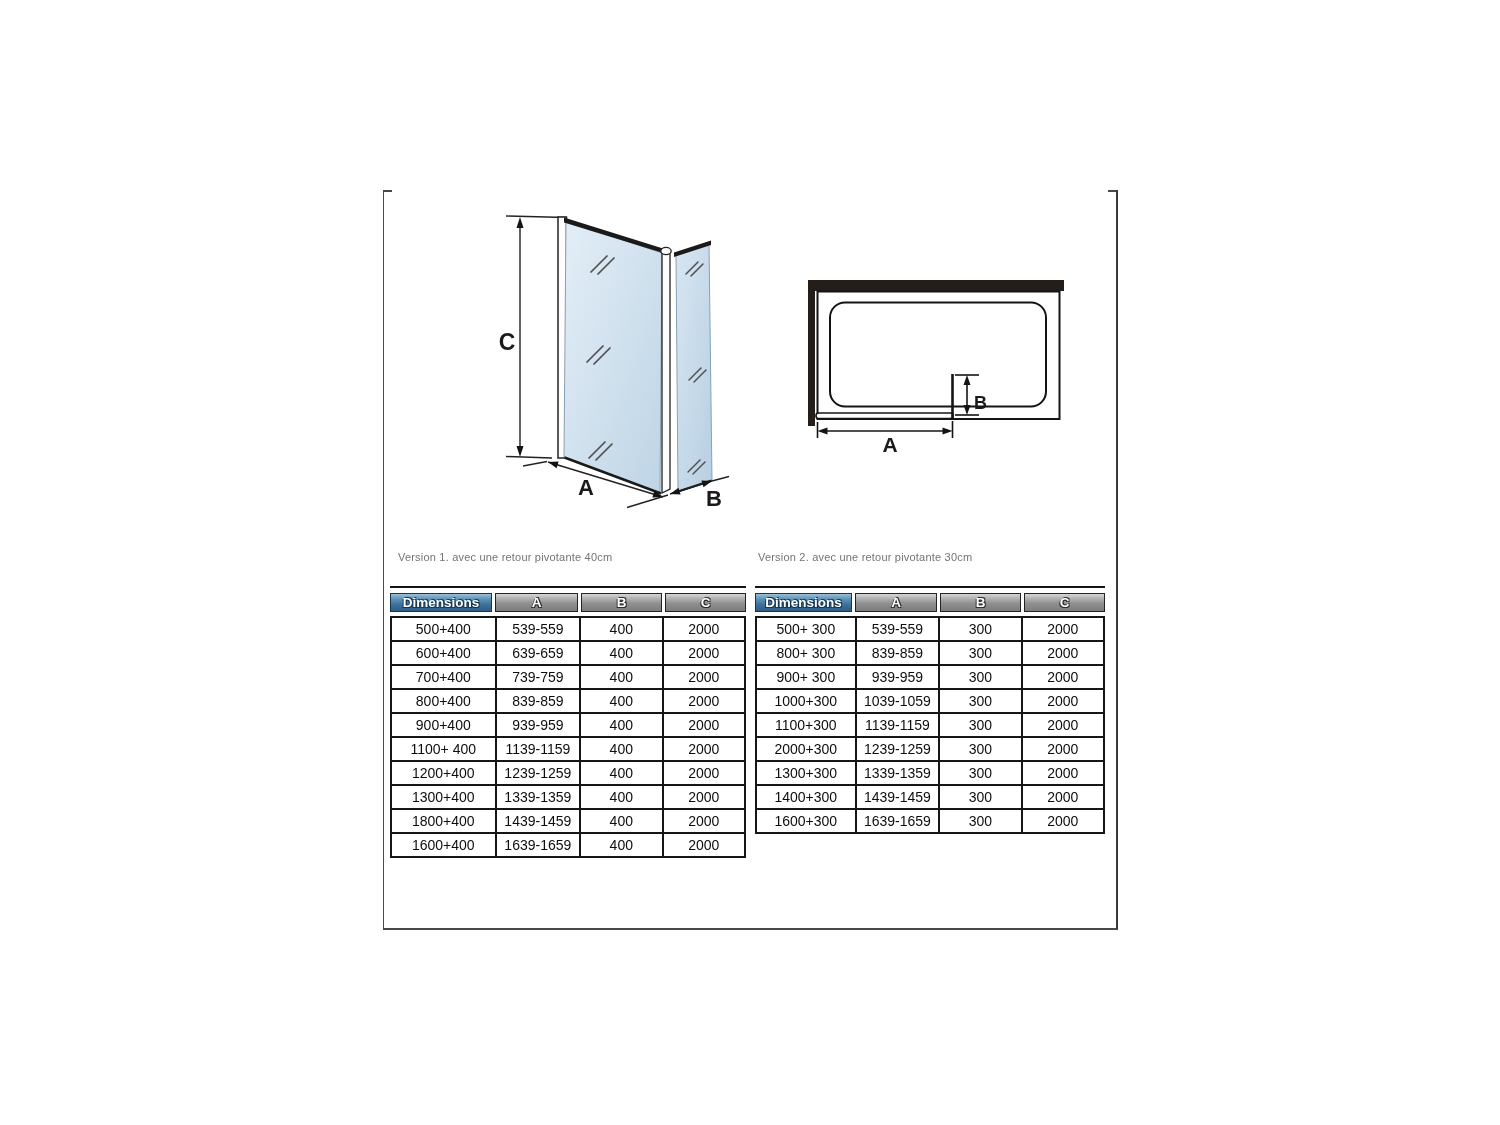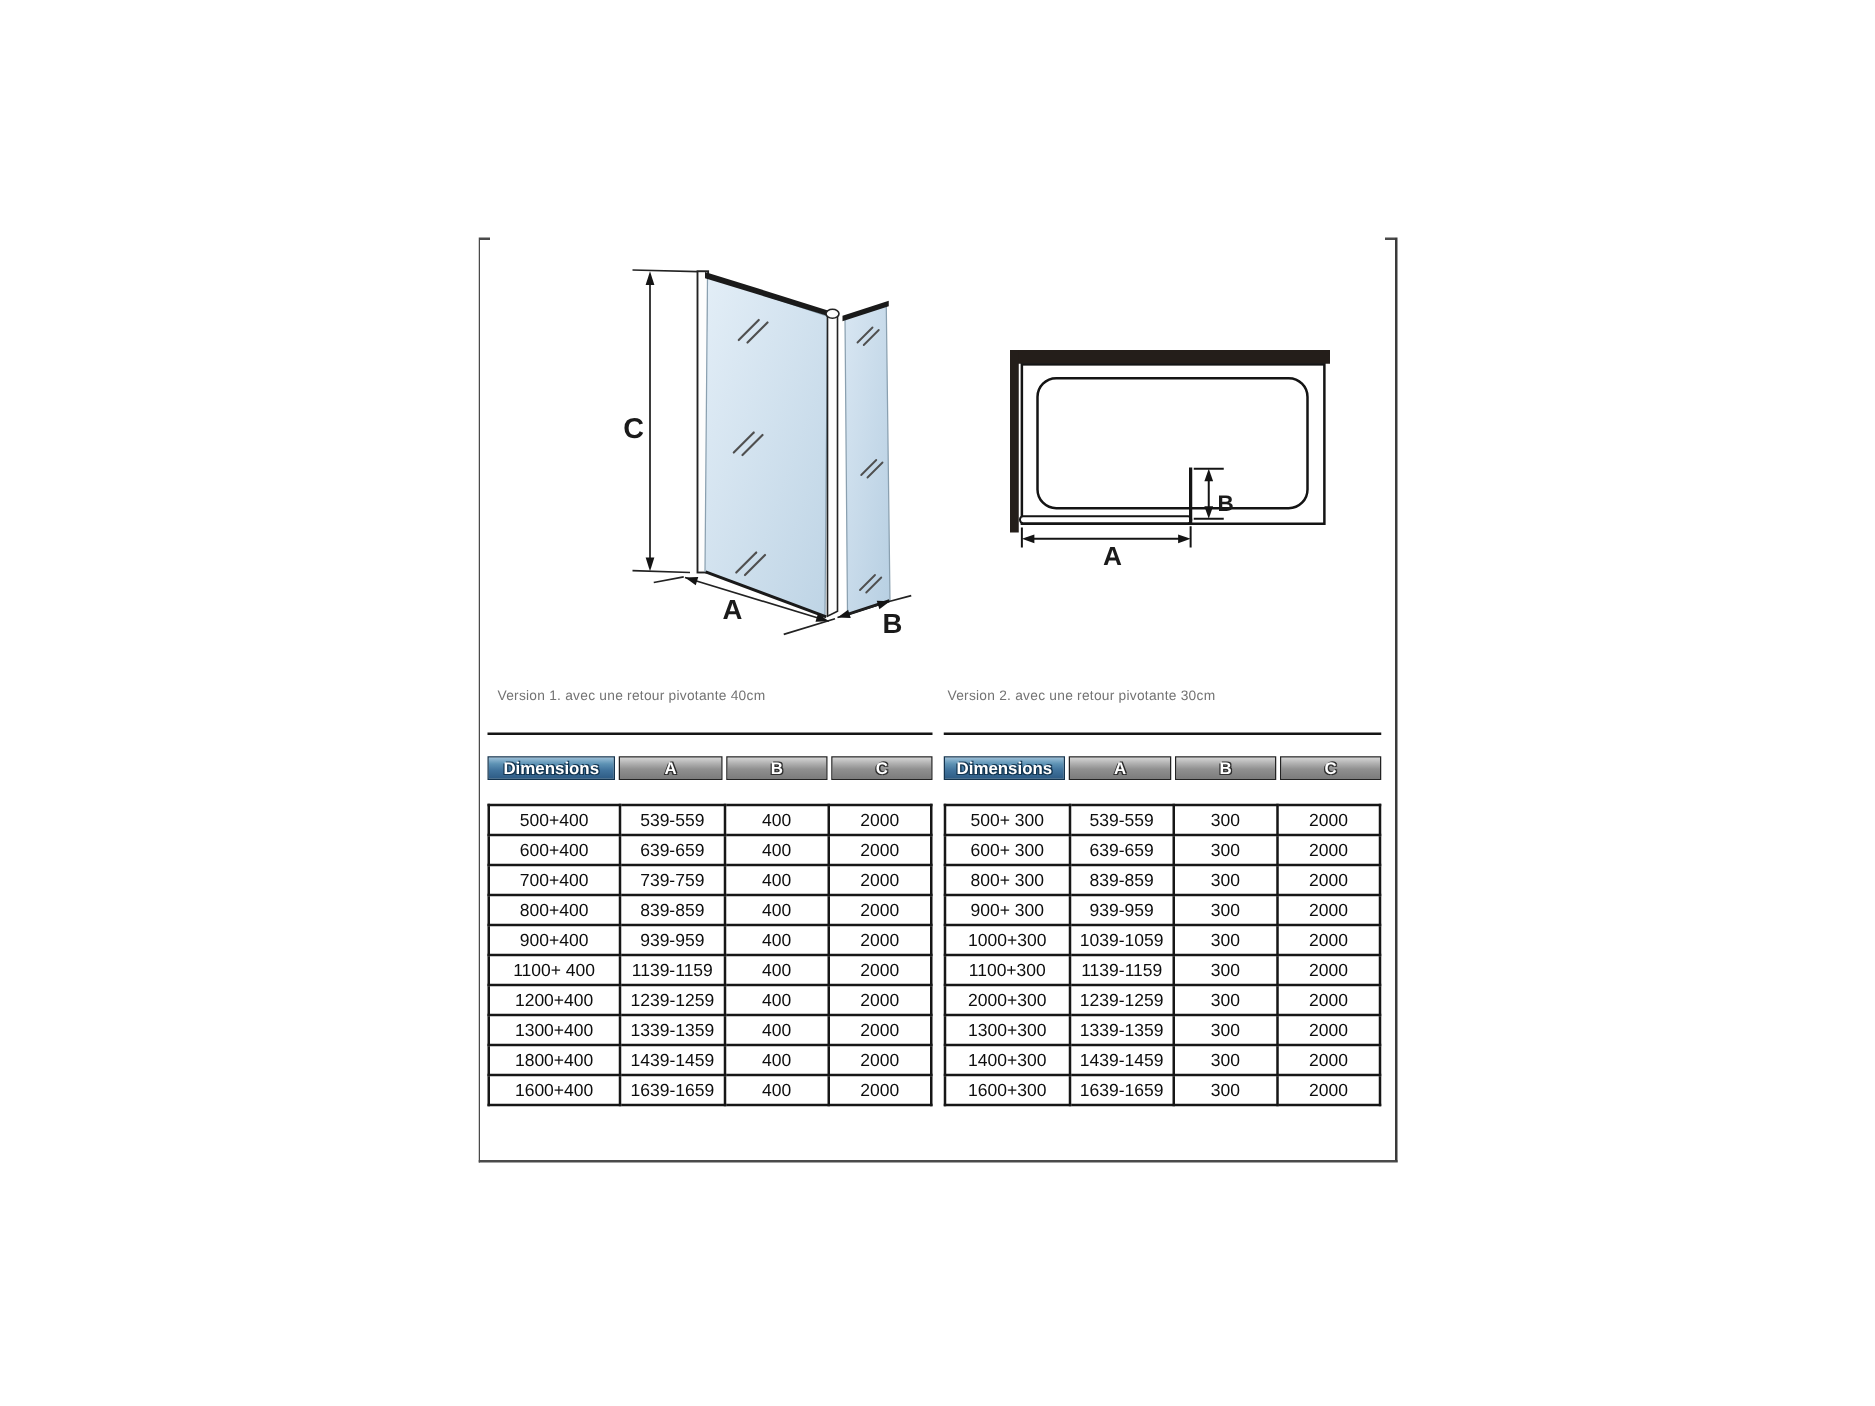--- a/index.html
+++ b/index.html
@@ -14,33 +14,33 @@
   }
   .frame .tickL,.frame .tickR{position:absolute;top:0;width:8px;height:2px;background:#4a4a4a;}
   .frame .tickL{left:0;} .frame .tickR{right:0;}
   .diag{position:absolute;}
   .diag text{font-family:"Liberation Sans", sans-serif;font-weight:bold;fill:#1a1a1a;}
   .title{
     position:absolute;top:551px;font-size:11px;color:#737373;white-space:nowrap;
     letter-spacing:0.2px;
   }
   .tbl{position:absolute;top:586px;}
-  .thead{display:flex;gap:3px;border-top:2px solid #151515;padding-top:17px;box-sizing:border-box;}
+  .thead{display:flex;gap:3px;border-top:2px solid #151515;padding-top:5px;box-sizing:border-box;}
   .th{
     box-sizing:border-box;height:19px;line-height:17px;text-align:center;
     color:#fff;font-weight:bold;font-size:13.5px;border:1px solid #232323;
     text-shadow:1px 1px 0 #2e2e2e, -1px 1px 0 #2e2e2e, 1px -1px 0 #2e2e2e;
   }
   .th-gray{background:linear-gradient(180deg,#d6d6d6 0%,#b0b0b0 28%,#909090 55%,#7c7c7c 100%);}
   .th-blue{
     background:linear-gradient(180deg,#9cc0d8 0%,#5d92b4 30%,#3f719b 62%,#2e5c85 100%);
     border-color:#14344f;
     text-shadow:1px 1px 0 #133551, -1px 1px 0 #133551, 1px -1px 0 #133551;
   }
-  table.body{border-collapse:collapse;table-layout:fixed;margin-top:19px;}
+  table.body{border-collapse:collapse;table-layout:fixed;margin-top:4px;}
   table.body td{
     border:2px solid #161616;height:22px;text-align:center;vertical-align:middle;
     font-size:14px;color:#0d0d0d;padding:0;background:#fff;
   }
   
   .t1 .c0{width:105px}.t1 .c1{width:85px}.t1 .c2{width:83px}.t1 .c3{width:83px}
   .t2 .c0{width:100px}.t2 .c1{width:84px}.t2 .c2{width:83px}.t2 .c3{width:83px}
   .t1 .h0{width:102px}.t1 .h1{width:83px}.t1 .h2{width:81px}.t1 .h3{width:81px}
   .t2 .h0{width:97px}.t2 .h1{width:82px}.t2 .h2{width:81px}.t2 .h3{width:81px}
 </style>
@@ -248,26 +248,20 @@
         <col class="c3">
       </colgroup>
     <tbody>
         <tr>
           <td>500+ 300</td>
           <td>539-559</td>
           <td>300</td>
           <td>2000</td>
         </tr>
         <tr>
-          <td>600+ 300</td>
-          <td>639-659</td>
-          <td>300</td>
-          <td>2000</td>
-        </tr>
-        <tr>
           <td>800+ 300</td>
           <td>839-859</td>
           <td>300</td>
           <td>2000</td>
         </tr>
         <tr>
           <td>900+ 300</td>
           <td>939-959</td>
           <td>300</td>
           <td>2000</td>

